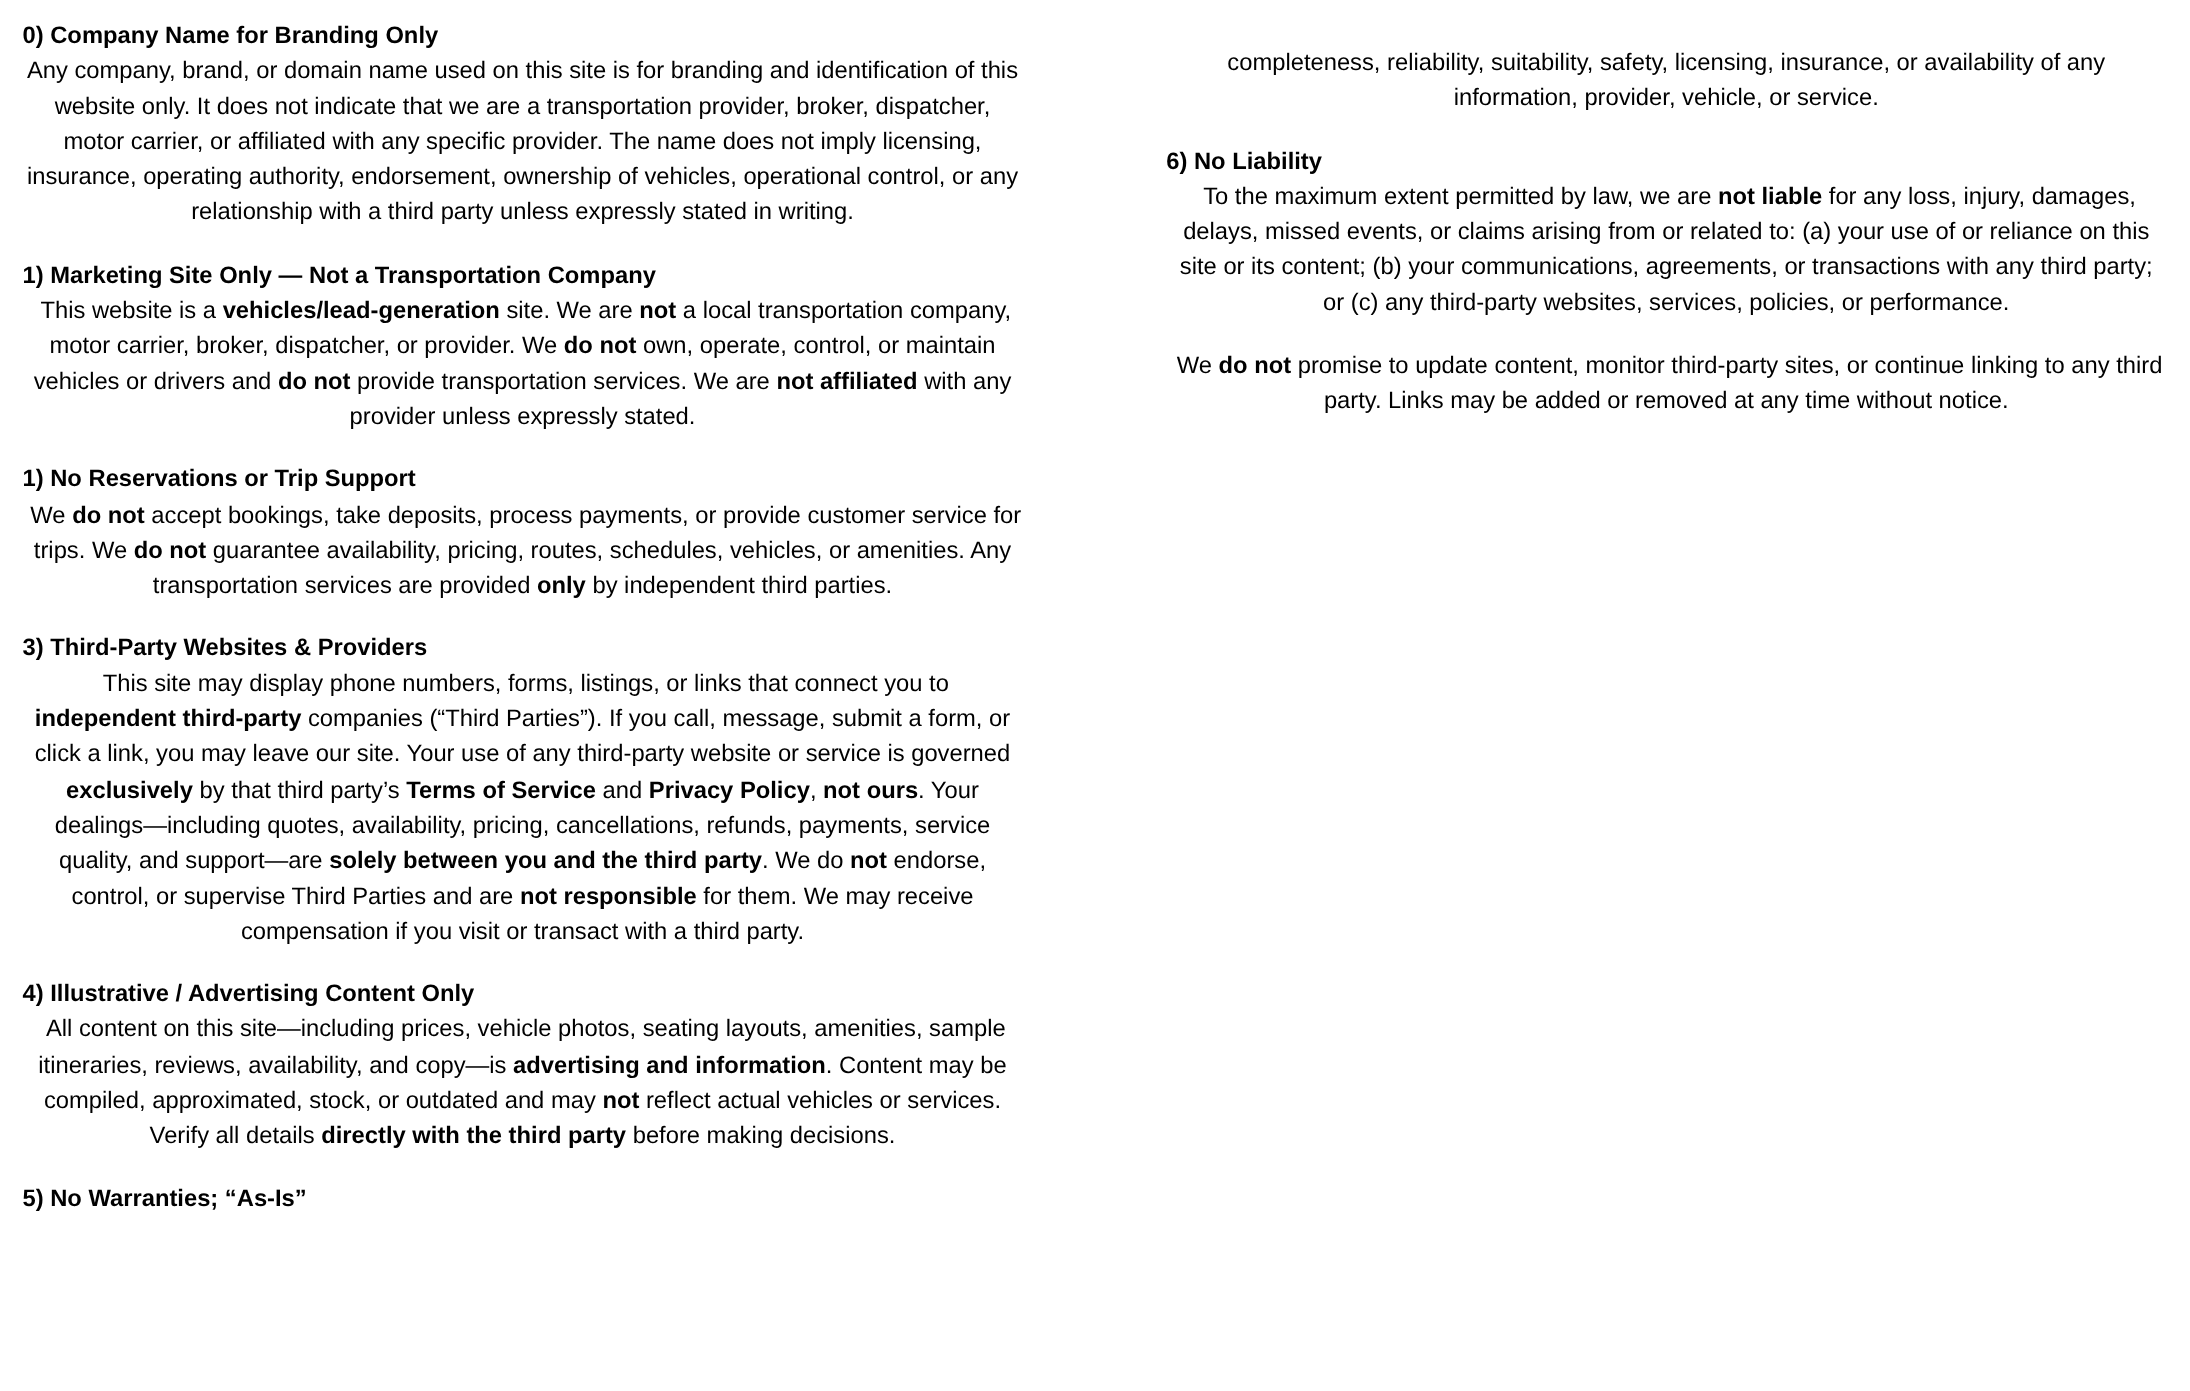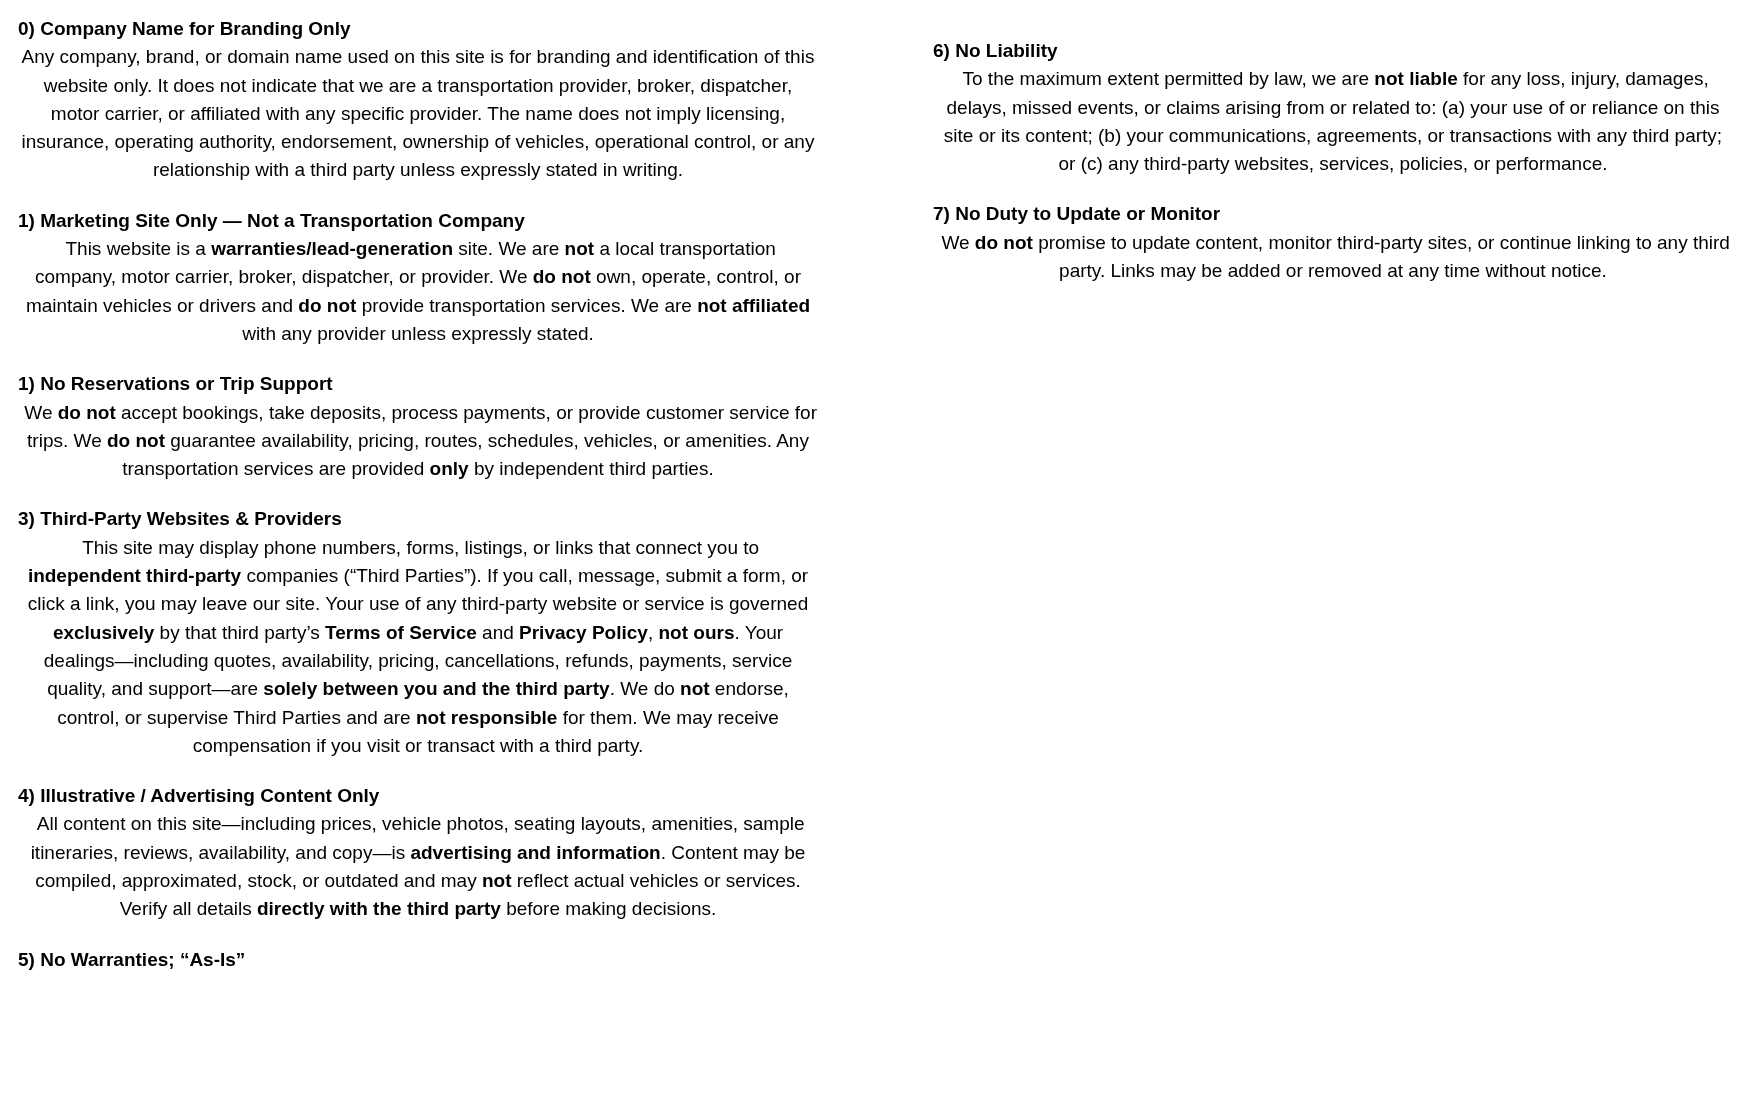--- a/index.html
+++ b/index.html
@@ -51,21 +51,21 @@
 
   <div class="col">
 
     <section class="sec">
       <h2 class="h">0) Company Name for Branding Only</h2>
       <p class="p">Any company, brand, or domain name used on this site is for branding and identification of this website only. It does not indicate that we are a transportation provider, broker, dispatcher, motor carrier, or affiliated with any specific provider. The name does not imply licensing, insurance, operating authority, endorsement, ownership of vehicles, operational control, or any relationship with a third party unless expressly stated in writing.</p>
     </section>
 
     <section class="sec">
       <h2 class="h">1) Marketing Site Only — Not a Transportation Company</h2>
-      <p class="p"> This website is a <b>warranties/lead-generation</b> site. We are <b>not</b> a local transportation company, motor carrier, broker, dispatcher, or provider. We <b>do not</b> own, operate, control, or maintain vehicles or drivers and <b>do not</b> provide transportation services. We are <b>not affiliated</b> with any provider unless expressly stated.</p>
+      <p class="p"> This website is a <b>vehicles/lead-generation</b> site. We are <b>not</b> a local transportation company, motor carrier, broker, dispatcher, or provider. We <b>do not</b> own, operate, control, or maintain vehicles or drivers and <b>do not</b> provide transportation services. We are <b>not affiliated</b> with any provider unless expressly stated.</p>
     </section>
 
     <section class="sec">
       <h2 class="h">1) No Reservations or Trip Support</h2>
       <p class="p"> We <b>do not</b> accept bookings, take deposits, process payments, or provide customer service for trips. We <b>do not</b> guarantee availability, pricing, routes, schedules, vehicles, or amenities. Any transportation services are provided <b>only</b> by independent third parties.</p>
     </section>
 
     <section class="sec">
       <h2 class="h">3) Third-Party Websites &amp; Providers</h2>
       <p class="p"> This site may display phone numbers, forms, listings, or links that connect you to <b>independent third-party</b> companies (“Third Parties”). If you call, message, submit a form, or click a link, you may leave our site. Your use of any third-party website or service is governed <b>exclusively</b> by that third party’s <b>Terms of Service</b> and <b>Privacy Policy</b>, <b>not ours</b>. Your dealings—including quotes, availability, pricing, cancellations, refunds, payments, service quality, and support—are <b>solely between you and the third party</b>. We do <b>not</b> endorse, control, or supervise Third Parties and are <b>not responsible</b> for them. We may receive compensation if you visit or transact with a third party.</p>
@@ -77,26 +77,28 @@
     </section>
 
     <section class="sec">
       <h2 class="h">5) No Warranties; “As-Is”</h2>
     </section>
 
   </div>
 
   <div class="col col-right">
 
+    <section class="sec">
+      <p class="p">completeness, reliability, suitability, safety, licensing, insurance, or availability of any information, provider, vehicle, or service.</p>
+    </section>
 
     <section class="sec">
       <h2 class="h">6) No Liability</h2>
       <p class="p"> To the maximum extent permitted by law, we are <b>not liable</b> for any loss, injury, damages, delays, missed events, or claims arising from or related to: (a) your use of or reliance on this site or its content; (b) your communications, agreements, or transactions with any third party; or (c) any third-party websites, services, policies, or performance.</p>
     </section>
 
     <section class="sec">
-      <h2 class="h">7) No Duty to Update or Monitor</h2>
       <p class="p"> We <b>do not</b> promise to update content, monitor third-party sites, or continue linking to any third party. Links may be added or removed at any time without notice.</p>
     </section>
 
   </div>
 
 </div>
 
 </body></html>

